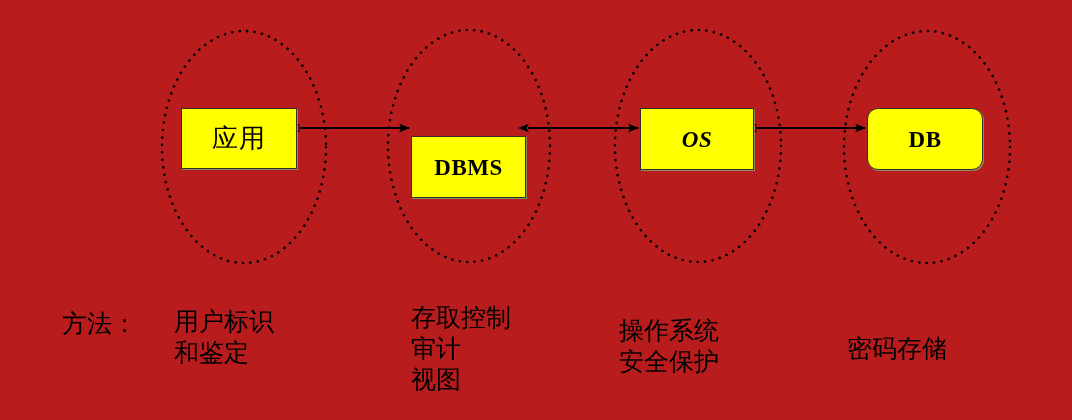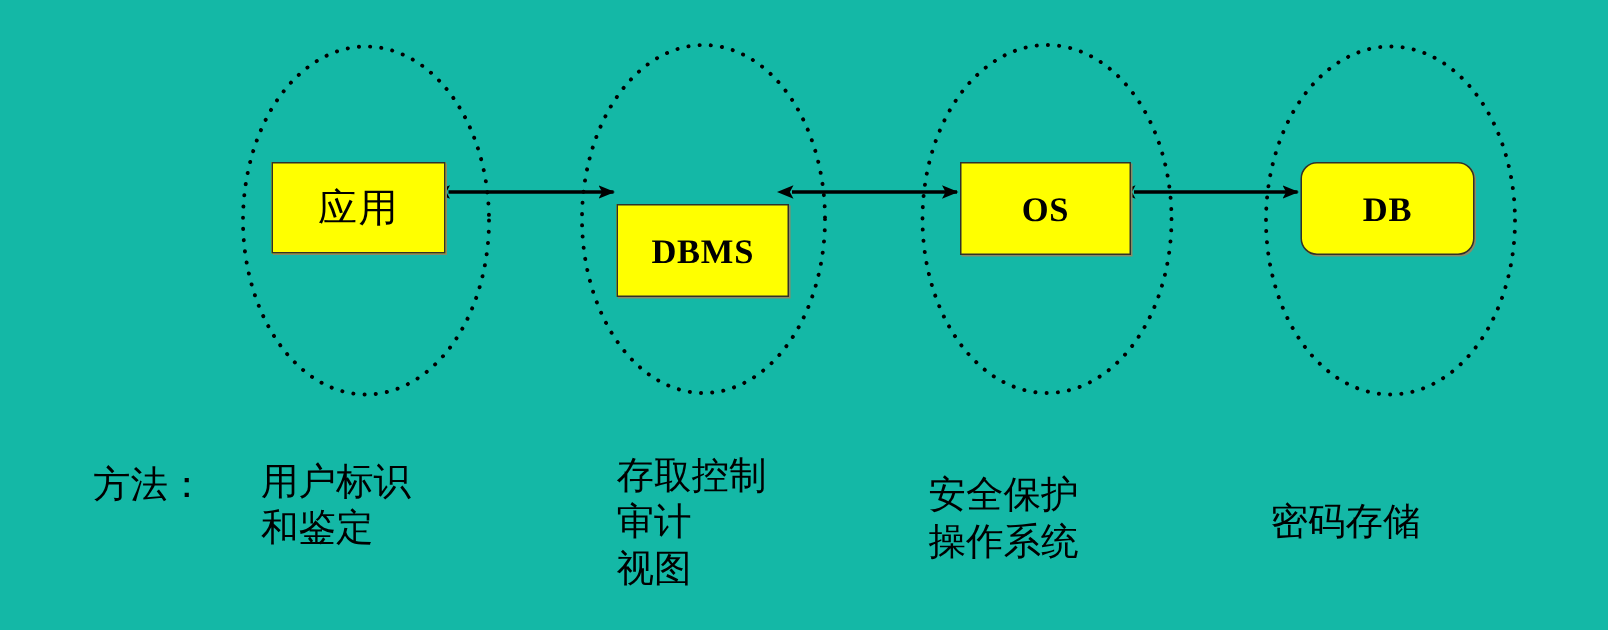--- a/index.html
+++ b/index.html
@@ -7,21 +7,21 @@
     padding: 0;
     background: #ffffff;
   }
   body {
     font-family: "Liberation Serif", "DejaVu Serif", serif;
   }
   #canvas {
     position: relative;
     width: 1072px;
     height: 420px;
-    background: #14b8a6;
+    background: #b91c1c;
     overflow: hidden;
   }
   #layer-svg {
     position: absolute;
     left: 0;
     top: 0;
     width: 1072px;
     height: 420px;
   }
   .node-box {
@@ -99,21 +99,21 @@
   </svg>
 
   <div class="node-box" style="left:181px; top:108px; width:116px; height:61px;">
     <span class="node-label cjk">应用</span>
   </div>
 
   <div class="node-box" style="left:411px; top:108px; width:115px; height:62px;margin-top:28px;">
     <span class="node-label latin">DBMS</span>
   </div>
 
-  <div class="node-box" style="left:640px; top:108px; width:114px; height:62px;">
+  <div class="node-box" style="left:640px; top:108px; width:114px; height:62px;font-style:italic;">
     <span class="node-label latin">OS</span>
   </div>
 
   <div class="node-box" style="left:867px; top:108px; width:116px; height:62px;border-radius:11px;">
     <span class="node-label latin">DB</span>
   </div>
 
   <div class="method-heading" style="left:38px; top:308px;margin-left:24px;">方法：</div>
 
   <div class="method-col" style="left:174px; top:306px; width:160px;">
@@ -121,21 +121,21 @@
     <span class="method-line">和鉴定</span>
   </div>
 
   <div class="method-col" style="left:411px; top:302px; width:160px;">
     <span class="method-line">存取控制</span>
     <span class="method-line">审计</span>
     <span class="method-line">视图</span>
   </div>
 
   <div class="method-col" style="left:619px; top:315px; width:160px;">
+    <span class="method-line">操作系统</span>
     <span class="method-line">安全保护</span>
-    <span class="method-line">操作系统</span>
   </div>
 
   <div class="method-col" style="left:847px; top:333px; width:160px;">
     <span class="method-line">密码存储</span>
   </div>
 
 </div>
 
 </body></html>

